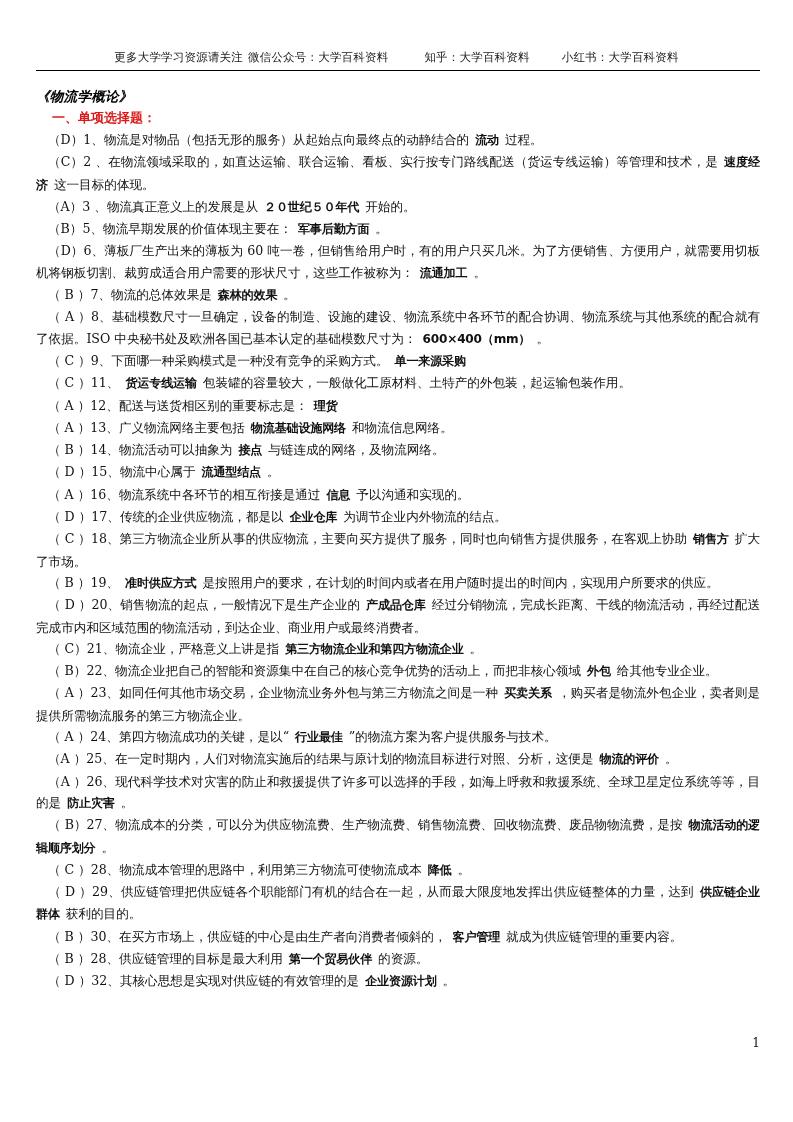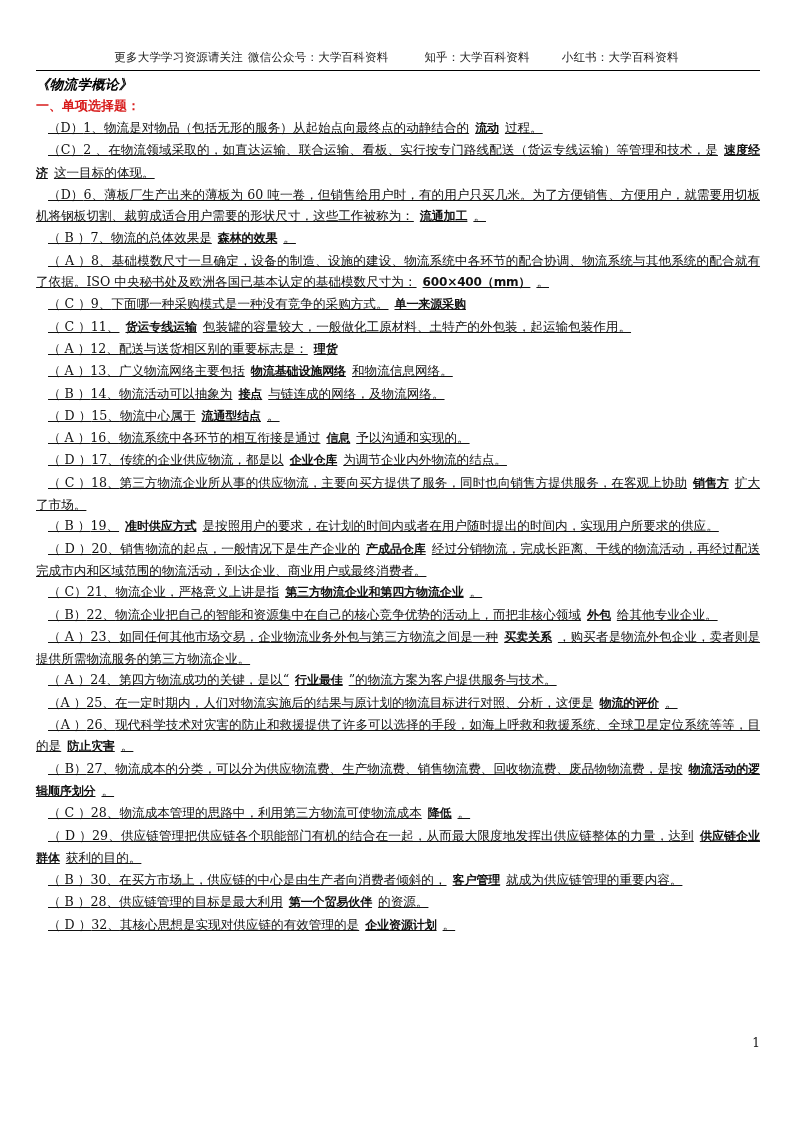--- a/index.html
+++ b/index.html
@@ -48,21 +48,21 @@
     left: 36px;
     top: 70px;
     width: 724px;
     height: 0;
     border-top: 1.6px solid #000000;
   }
 
   
   .content {
     position: absolute;
-    top: 74px;
+    top: 86px;
     left: 36px;
     width: 724px;
     font-size: 12.6px;
     line-height: 21.3px;
     color: #111111;
     text-align: justify;
     text-justify: inter-ideograph;
   }
   .doc-title {
     font-weight: bold;
@@ -71,27 +71,26 @@
     line-height: 20px;
     color: #000000;
     margin: 0 0 1px 0;
     letter-spacing: 0.3px;
   }
   .section-head {
     color: #d81c1c;
     font-weight: bold;
     font-size: 13px;
     line-height: 21px;
-    margin: 0 0 1px 0;
+    margin: 0 0 1px 16px;
   }
   p.q {
     margin: 0;
     padding: 0;
     text-indent: 0;
-    text-decoration: underline;
   }
   .ind {
     display: inline-block;
     width: 12px;
   }
   b.ans {
     font-weight: bold;
     font-family: "DejaVu Sans", "Liberation Sans", sans-serif;
     font-size: 12.1px;
     letter-spacing: -0.2px;
@@ -120,20 +119,22 @@
   </div>
 
   <div class="rule"></div>
 
   <div class="content">
     <div class="doc-title">《物流学概论》</div>
     <div class="section-head">一、单项选择题：</div>
     <div id="questions">
         <p class="q"><span class="ind"></span><span>（D）</span><span>1、</span><span>物流是对物品（包括无形的服务）从起始点向最终点的动静结合的</span><span class="sp"></span><b class="ans">流动</b><span class="sp"></span><span>过程。</span></p>
         <p class="q"><span class="ind"></span><span>（C）</span><span>2 、</span><span>在物流领域采取的，如直达运输、联合运输、看板、实行按专门路线配送（货运专线运输）等管理和技术，是</span><span class="sp"></span><b class="ans">速度经济</b><span class="sp"></span><span>这一目标的体现。</span></p>
+        <p class="q"><span class="ind"></span><span>（A）</span><span>3 、</span><span>物流真正意义上的发展是从</span><span class="sp"></span><b class="ans">２０世纪５０年代</b><span class="sp"></span><span>开始的。</span></p>
+        <p class="q"><span class="ind"></span><span>（B）</span><span>5、</span><span>物流早期发展的价值体现主要在：</span><span class="sp"></span><b class="ans">军事后勤方面</b><span class="sp"></span><span>。</span></p>
         <p class="q"><span class="ind"></span><span>（D）</span><span>6、</span><span>薄板厂生产出来的薄板为 60 吨一卷，但销售给用户时，有的用户只买几米。为了方便销售、方便用户，就需要用切板机将钢板切割、裁剪成适合用户需要的形状尺寸，这些工作被称为：</span><span class="sp"></span><b class="ans">流通加工</b><span class="sp"></span><span>。</span></p>
         <p class="q"><span class="ind"></span><span>（ B ）</span><span>7、</span><span>物流的总体效果是</span><span class="sp"></span><b class="ans">森林的效果</b><span class="sp"></span><span>。</span></p>
         <p class="q"><span class="ind"></span><span>（ A ）</span><span>8、</span><span>基础模数尺寸一旦确定，设备的制造、设施的建设、物流系统中各环节的配合协调、物流系统与其他系统的配合就有了依据。ISO 中央秘书处及欧洲各国已基本认定的基础模数尺寸为：</span><span class="sp"></span><b class="ans">600×400（mm）</b><span class="sp"></span><span>。</span></p>
         <p class="q"><span class="ind"></span><span>（ C ）</span><span>9、</span><span>下面哪一种采购模式是一种没有竞争的采购方式。</span><span class="sp"></span><b class="ans">单一来源采购</b><span class="sp"></span></p>
         <p class="q"><span class="ind"></span><span>（ C ）</span><span>11、</span><span class="sp"></span><b class="ans">货运专线运输</b><span class="sp"></span><span>包装罐的容量较大，一般做化工原材料、土特产的外包装，起运输包装作用。</span></p>
         <p class="q"><span class="ind"></span><span>（ A ）</span><span>12、</span><span>配送与送货相区别的重要标志是：</span><span class="sp"></span><b class="ans">理货</b><span class="sp"></span></p>
         <p class="q"><span class="ind"></span><span>（ A ）</span><span>13、</span><span>广义物流网络主要包括</span><span class="sp"></span><b class="ans">物流基础设施网络</b><span class="sp"></span><span>和物流信息网络。</span></p>
         <p class="q"><span class="ind"></span><span>（ B ）</span><span>14、</span><span>物流活动可以抽象为</span><span class="sp"></span><b class="ans">接点</b><span class="sp"></span><span>与链连成的网络，及物流网络。</span></p>
         <p class="q"><span class="ind"></span><span>（ D ）</span><span>15、</span><span>物流中心属于</span><span class="sp"></span><b class="ans">流通型结点</b><span class="sp"></span><span>。</span></p>
         <p class="q"><span class="ind"></span><span>（ A ）</span><span>16、</span><span>物流系统中各环节的相互衔接是通过</span><span class="sp"></span><b class="ans">信息</b><span class="sp"></span><span>予以沟通和实现的。</span></p>

